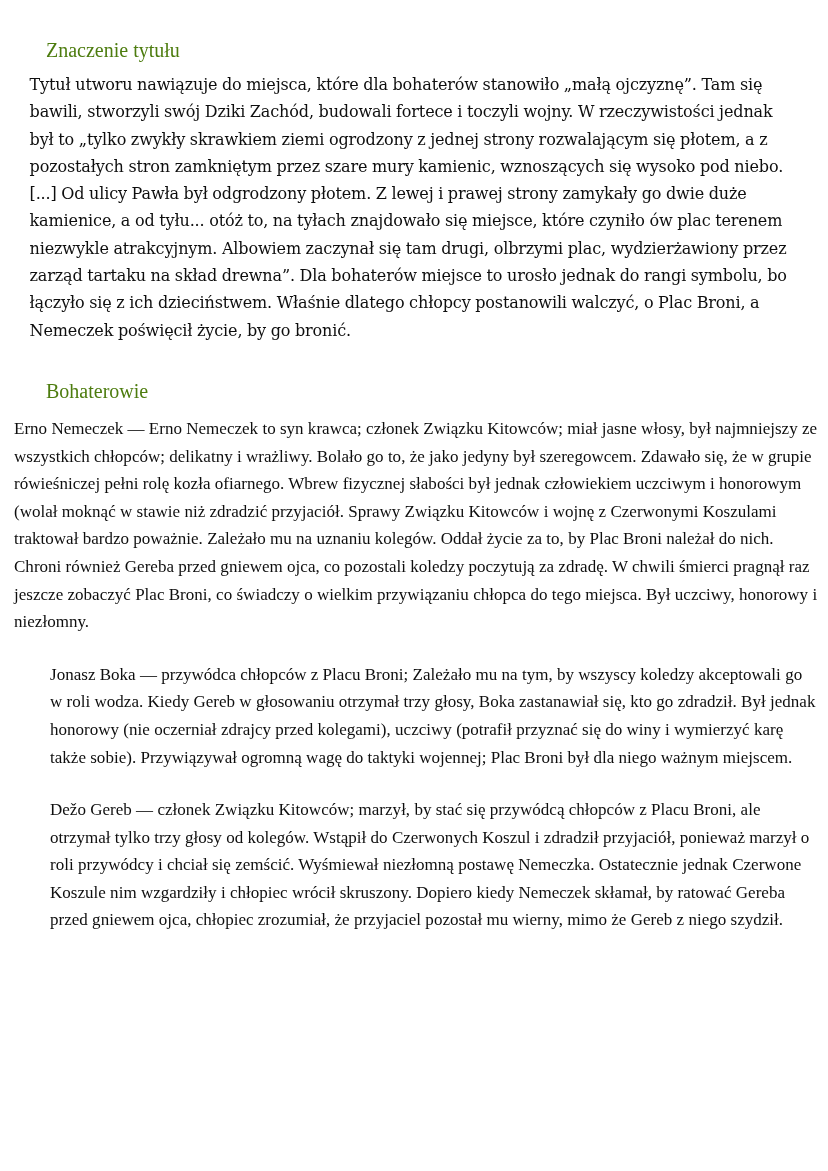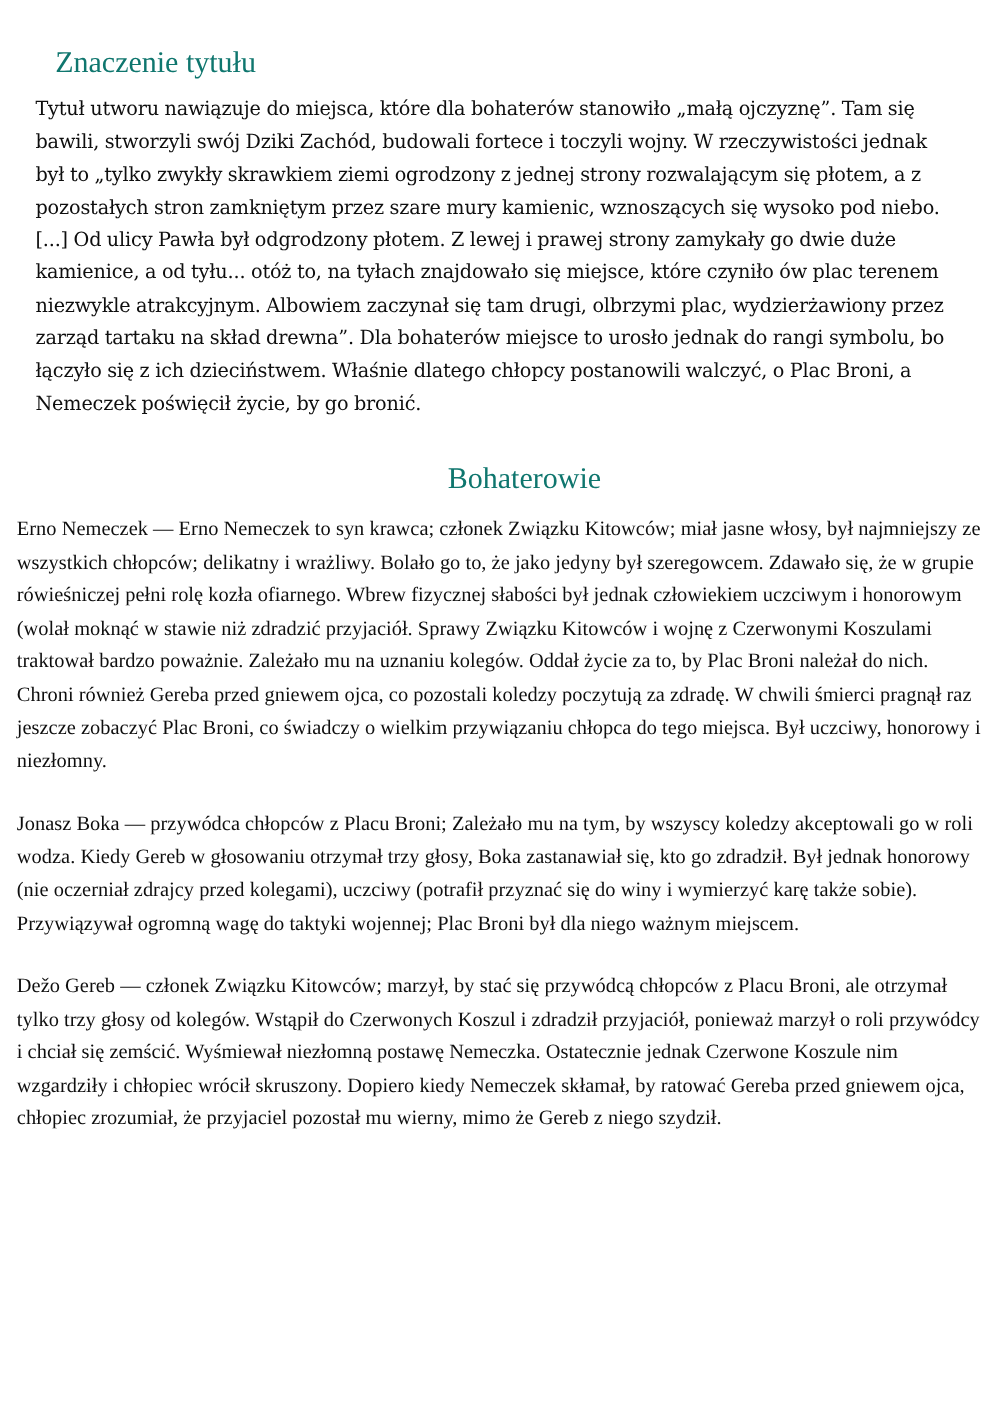--- a/index.html
+++ b/index.html
@@ -49,36 +49,35 @@
     transform: scaleX(0.88);
     transform-origin: center center;
     margin: 6px 0 0 0;
     white-space: nowrap;
   }
 
   
   .section-heading {
     font-family: "Liberation Serif", "DejaVu Serif", serif;
     font-weight: 400;
-    font-size: 25px;
+    font-size: 20px;
     line-height: 1.2;
-    color: #0f766e;
+    color: #4d7c0f;
     margin: 0;
     padding: 0;
   }
 
   .section-title-meaning {
     margin-top: 38px;
     margin-left: 46px;
   }
 
   .section-heroes {
     margin-top: 35px;
     margin-left: 46px;
-    text-align: center;
   }
 
   
   .body-text {
     color: #0e0e0e;
     text-align: left;
   }
 
   
   .prose-wide {
@@ -102,20 +101,21 @@
     padding: 0 10px 0 14px;
     letter-spacing: 0.02px;
   }
 
   .prose-narrow.first-para {
     margin-top: 12px;
   }
 
   .prose-narrow + .prose-narrow {
     margin-top: 25px;
+    margin-left: 36px;
   }
 </style>
 </head>
 <body>
 
 <div class="page">
 
 
   <h3 class="section-heading section-title-meaning">Znaczenie tytułu</h3>
 

